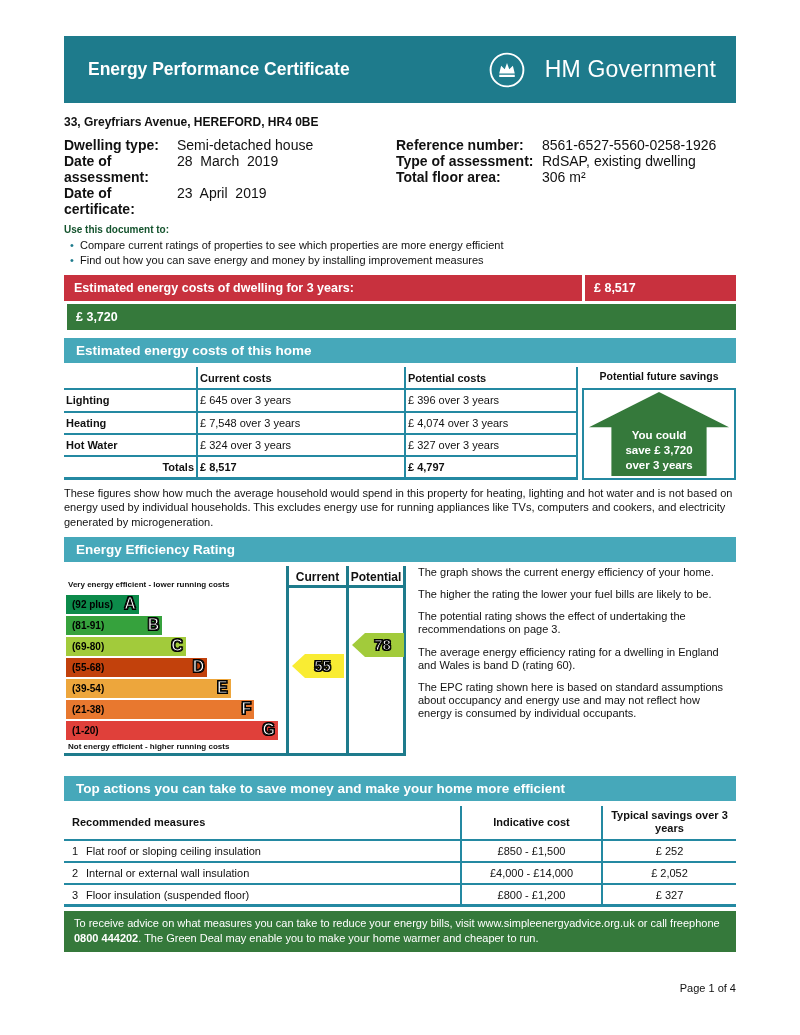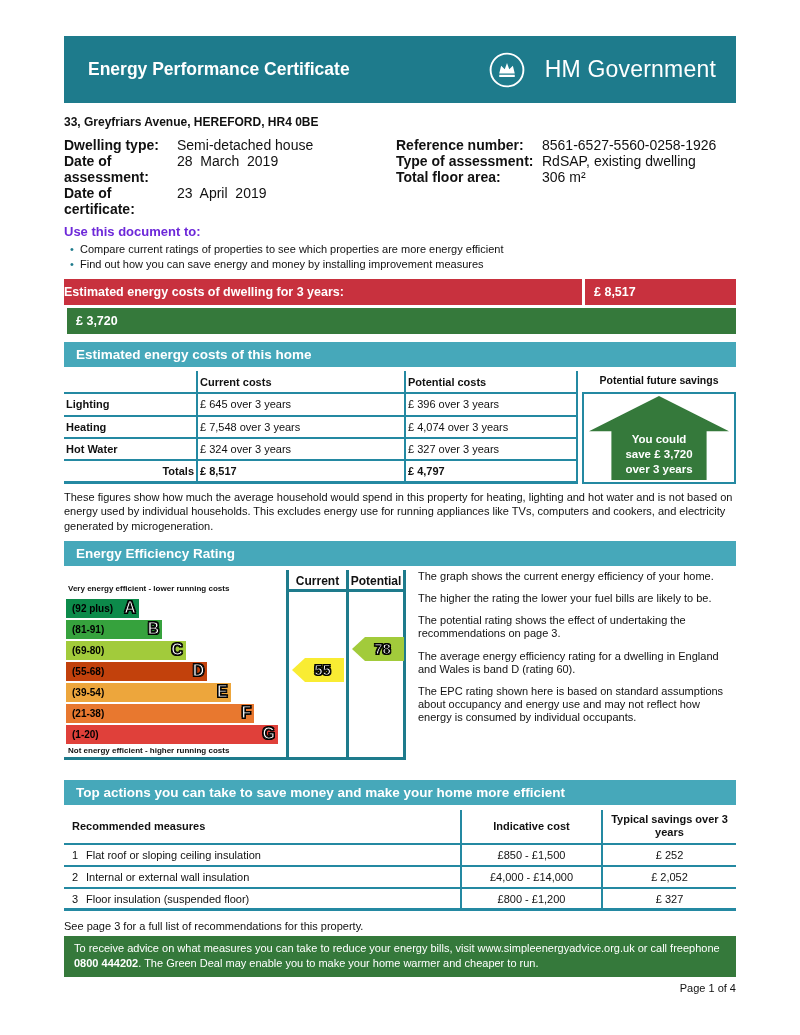--- a/index.html
+++ b/index.html
@@ -21,29 +21,29 @@
   .details { margin-top:8px; display:flex; font-size:14px; }
   .dcol-l { width:332px; }
   .dcol-r { flex:1; }
   .drow { display:flex; line-height:16px; }
   .dl { font-weight:bold; }
   .dcol-l .dl { width:113px; }
   .dcol-r .dl { width:146px; }
   .dv { white-space:pre-wrap; }
 
   .use-doc { margin-top:7px; }
-  .use-doc-h { color:#6d28d9; font-weight:bold; font-size:13px; }
+  .use-doc-h { color:#14532d; font-weight:bold; font-size:10px; }
   .bullets { margin-top:3px; font-size:11px; }
   .bullet-row { display:flex; line-height:14.5px; }
   .bullet { color:#1e7b8c; width:16px; text-align:center; flex:0 0 16px; }
 
   
   .banners { margin-top:8px; }
   .banner { height:26px; display:flex; color:#fff; font-weight:bold; font-size:12.5px; margin-bottom:3px; }
-  .banner-label { flex:1; display:flex; align-items:center; }
+  .banner-label { flex:1; display:flex; align-items:center; padding-left:10px; }
   .banner-value { width:154px; border-left:3px solid #fff; display:flex; align-items:center; padding-left:9px; }
 
   
   .section-bar { margin-top:8px; background:#46a8ba; color:#fff; font-weight:bold; font-size:13.5px; height:25px; line-height:25px; padding-left:12px; }
 
   
   .cost-flex { margin-top:4px; display:flex; }
   table { border-collapse:collapse; }
   .cost-table { width:513px; table-layout:fixed; }
   .cost-table col.c1 { width:133px; } .cost-table col.c2 { width:208px; } .cost-table col.c3 { width:172px; }
@@ -338,20 +338,19 @@
       <td>£ 2,052</td>
     </tr>
     <tr>
       <td><span class="m-num">3</span><span>Floor insulation (suspended floor)</span></td>
       <td>£800 - £1,200</td>
       <td>£ 327</td>
     </tr>
   </tbody>
       </table>
 
-  <div class="see-page">See page 3 for a full list of recommendations for this property.</div>
 
   <div class="advice-box" style="background: rgb(53, 121, 59);"><span>To receive advice on what measures you can take to reduce your energy bills, visit www.simpleenergyadvice.org.uk or call freephone </span><b>0800 444202</b><span>. The Green Deal may enable you to make your home warmer and cheaper to run.</span></div>
 
 </div>
 
 <div class="page-footer">Page 1 of 4</div>
 </div>
 
 </body></html>

